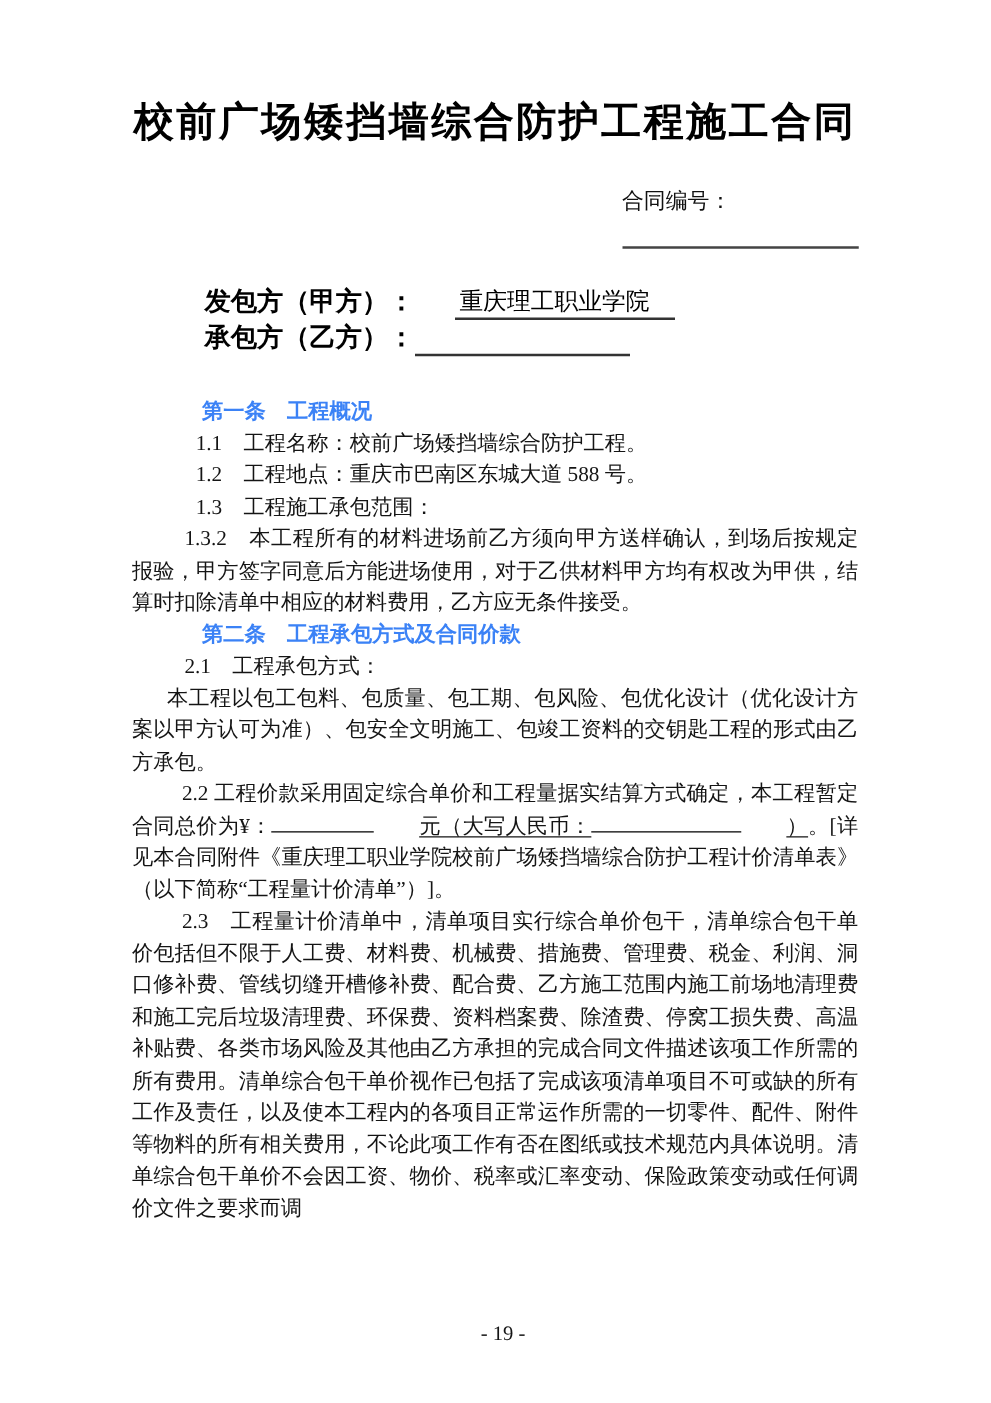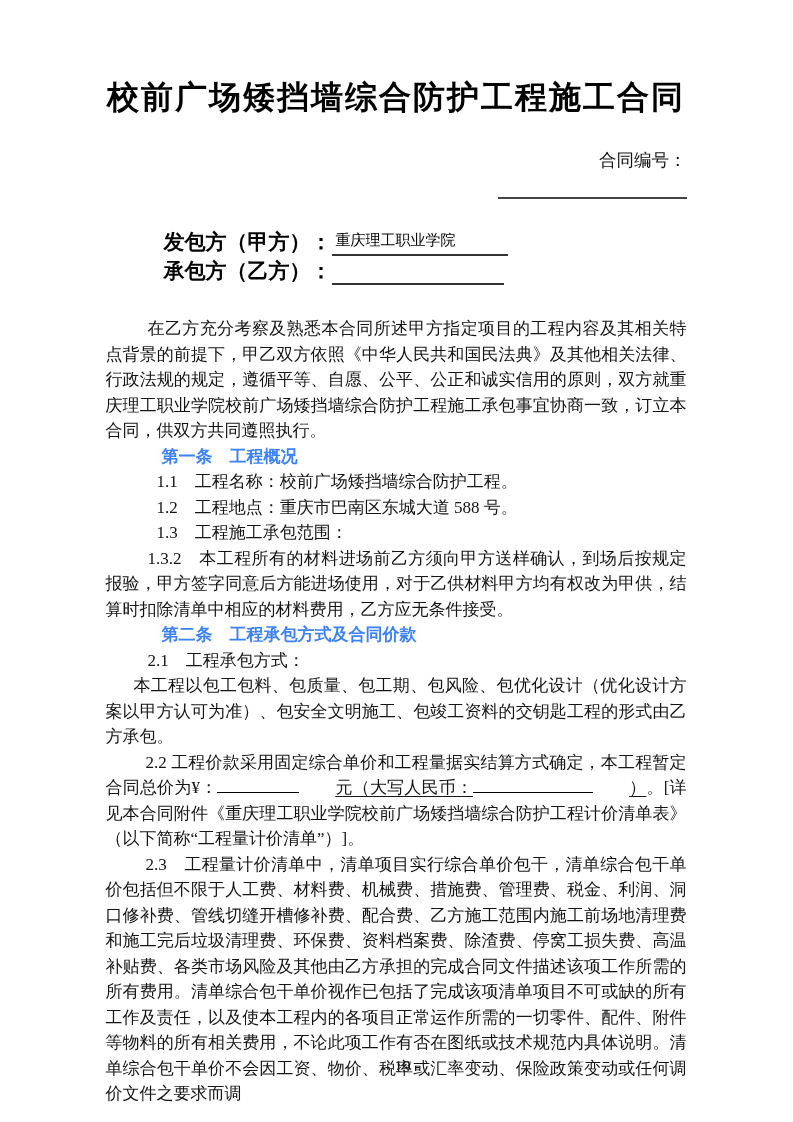--- a/index.html
+++ b/index.html
@@ -26,21 +26,20 @@
   .contract-no {
     margin-top:30px;
     margin-left:392px;
     font-size:17.5px;
     line-height:24px;
   }
   .ul-wrap {
     display:inline-block;
     border-bottom:2px solid #444;
     padding-bottom:1px;
-    text-align:right;
   }
   .spacer {
     display:inline-block;
     height:2px;
   }
   .w138 { width:138px; }
   .parties {
     margin-top:28px;
     margin-left:58px;
   }
@@ -48,26 +47,27 @@
     font-family:"Liberation Sans","DejaVu Sans",sans-serif;
     font-weight:bold;
     font-size:21px;
     line-height:29px;
     color:#000;
   }
   .party-value {
     display:inline-block;
     min-width:176px;
     border-bottom:2px solid #333;
-    font-family:Liberation Mono, monospace;
+    font-family:Liberation Sans, sans-serif;
     font-weight:normal;
-    font-size:15px;
+    font-size:19px;
     line-height:24px;
     padding:0 2px 0 4px;
     vertical-align:bottom;
+    margin-left:32px;
   }
   .party-blank {
     display:inline-block;
     width:172px;
     height:1em;
     border-bottom:2px solid #333;
     vertical-align:bottom;
   }
   .body-text {
     margin-top:31px;
@@ -119,21 +119,20 @@
   <div class="parties">
     <div class="party-line">
       <span>发包方（甲方）：</span><span class="party-value">重庆理工职业学院</span>
     </div>
     <div class="party-line">
       <span>承包方（乙方）：</span><span class="party-blank"></span>
     </div>
   </div>
 
   <div class="body-text">
-    <p class="para ind-42">在乙方充分考察及熟悉本合同所述甲方指定项目的工程内容及其相关特点背景的前提下，甲乙双方依照《中华人民共和国民法典》及其他相关法律、行政法规的规定，遵循平等、自愿、公平、公正和诚实信用的原则，双方就重庆理工职业学院校前广场矮挡墙综合防护工程施工承包事宜协商一致，订立本合同，供双方共同遵照执行。</p>
 
     <p class="para ind-56 heading">第一条　工程概况</p>
     <p class="para ind-51">1.1　工程名称：校前广场矮挡墙综合防护工程。</p>
     <p class="para ind-51">1.2　工程地点：重庆市巴南区东城大道 588 号。</p>
     <p class="para ind-51">1.3　工程施工承包范围：</p>
     <p class="para ind-42">1.3.2　本工程所有的材料进场前乙方须向甲方送样确认，到场后按规定报验，甲方签字同意后方能进场使用，对于乙供材料甲方均有权改为甲供，结算时扣除清单中相应的材料费用，乙方应无条件接受。</p>
 
     <p class="para ind-56 heading">第二条　工程承包方式及合同价款</p>
     <p class="para ind-42">2.1　工程承包方式：</p>
     <p class="para ind-28">本工程以包工包料、包质量、包工期、包风险、包优化设计（优化设计方案以甲方认可为准）、包安全文明施工、包竣工资料的交钥匙工程的形式由乙方承包。</p>

